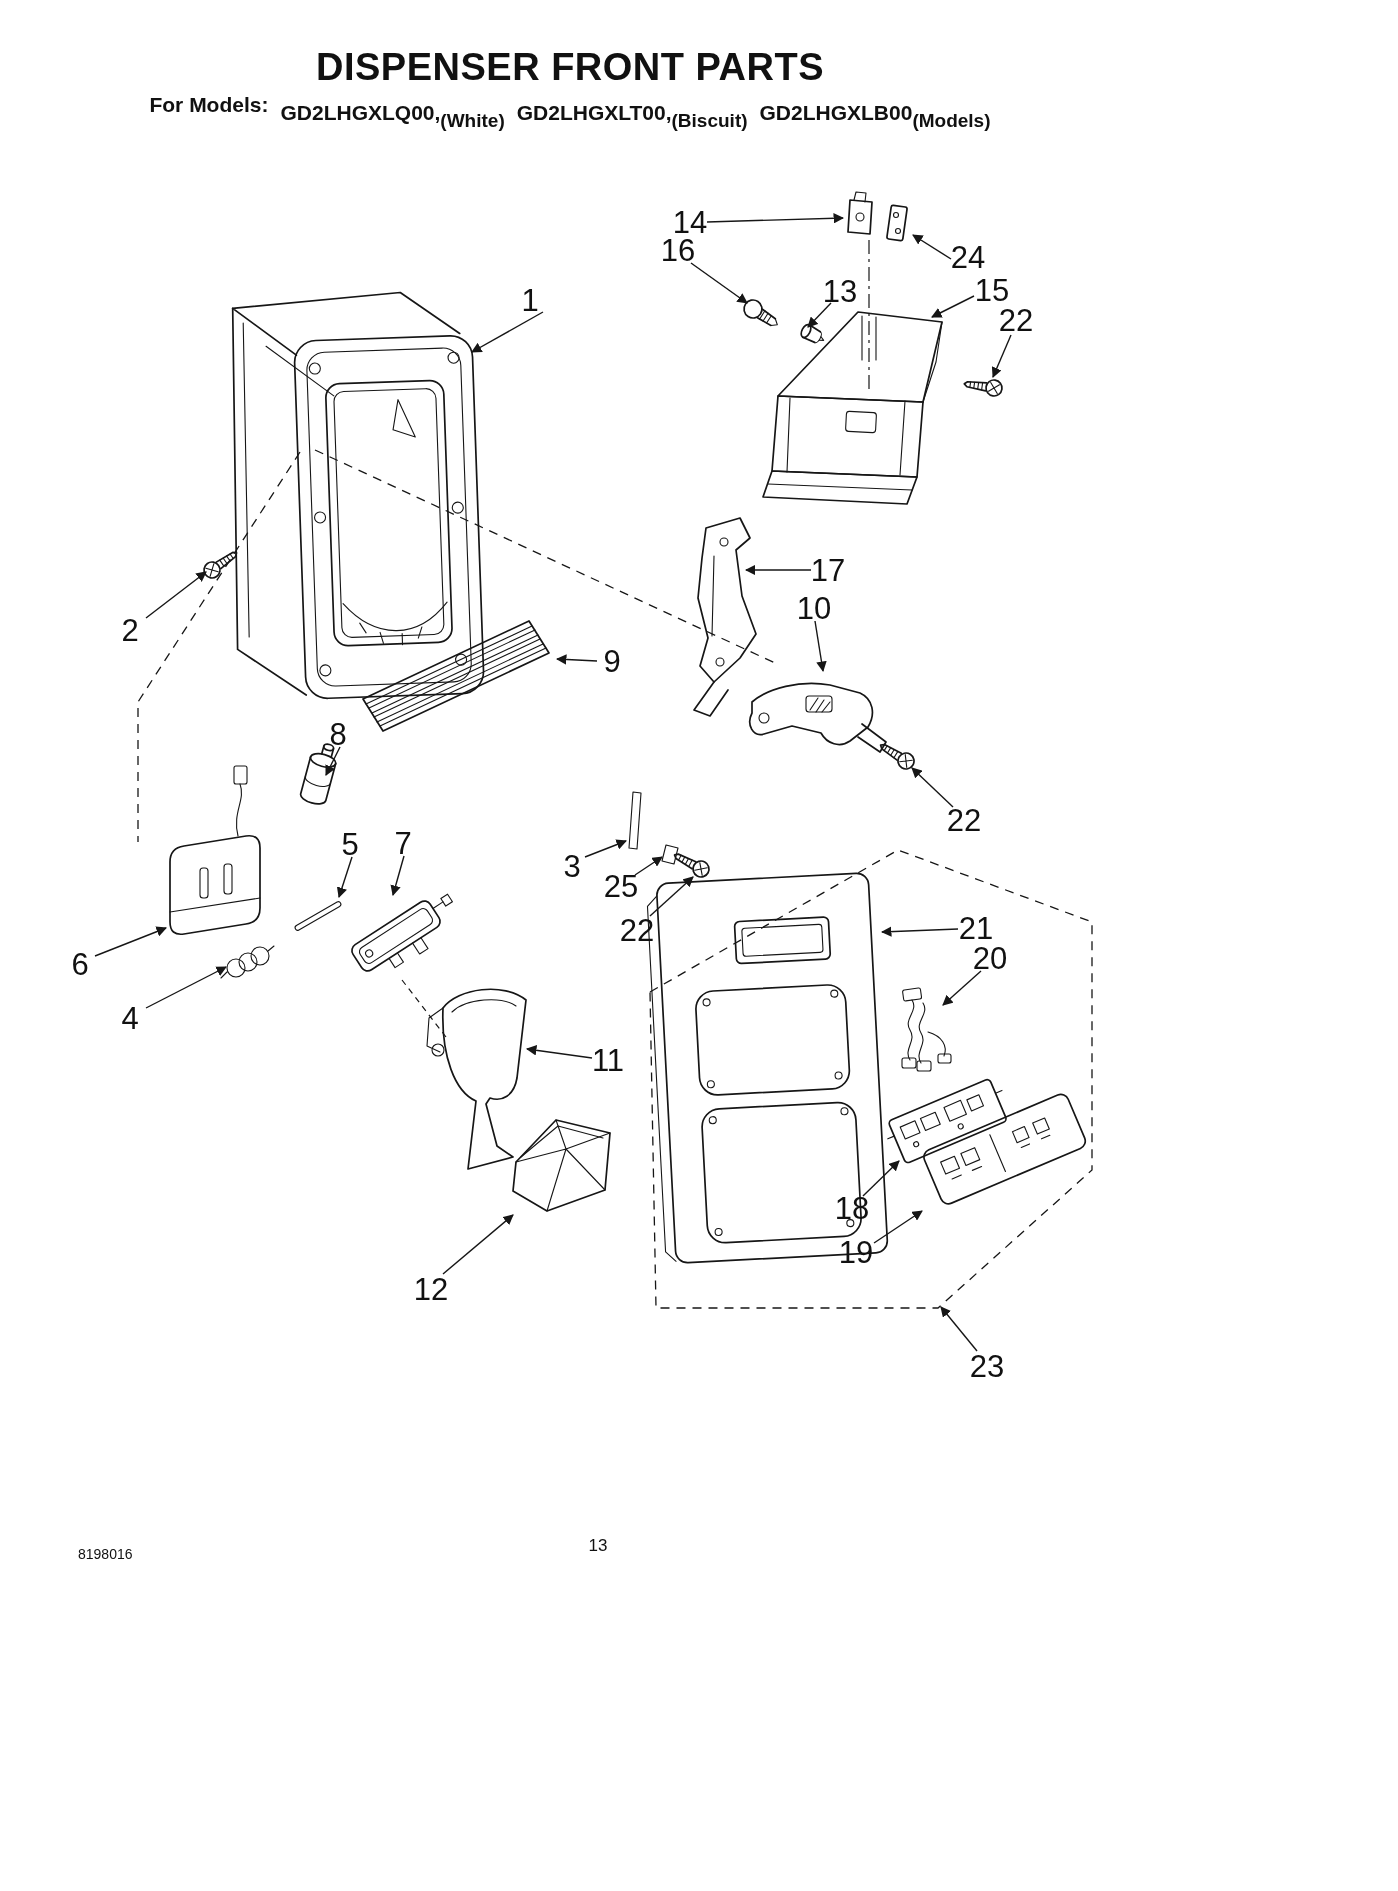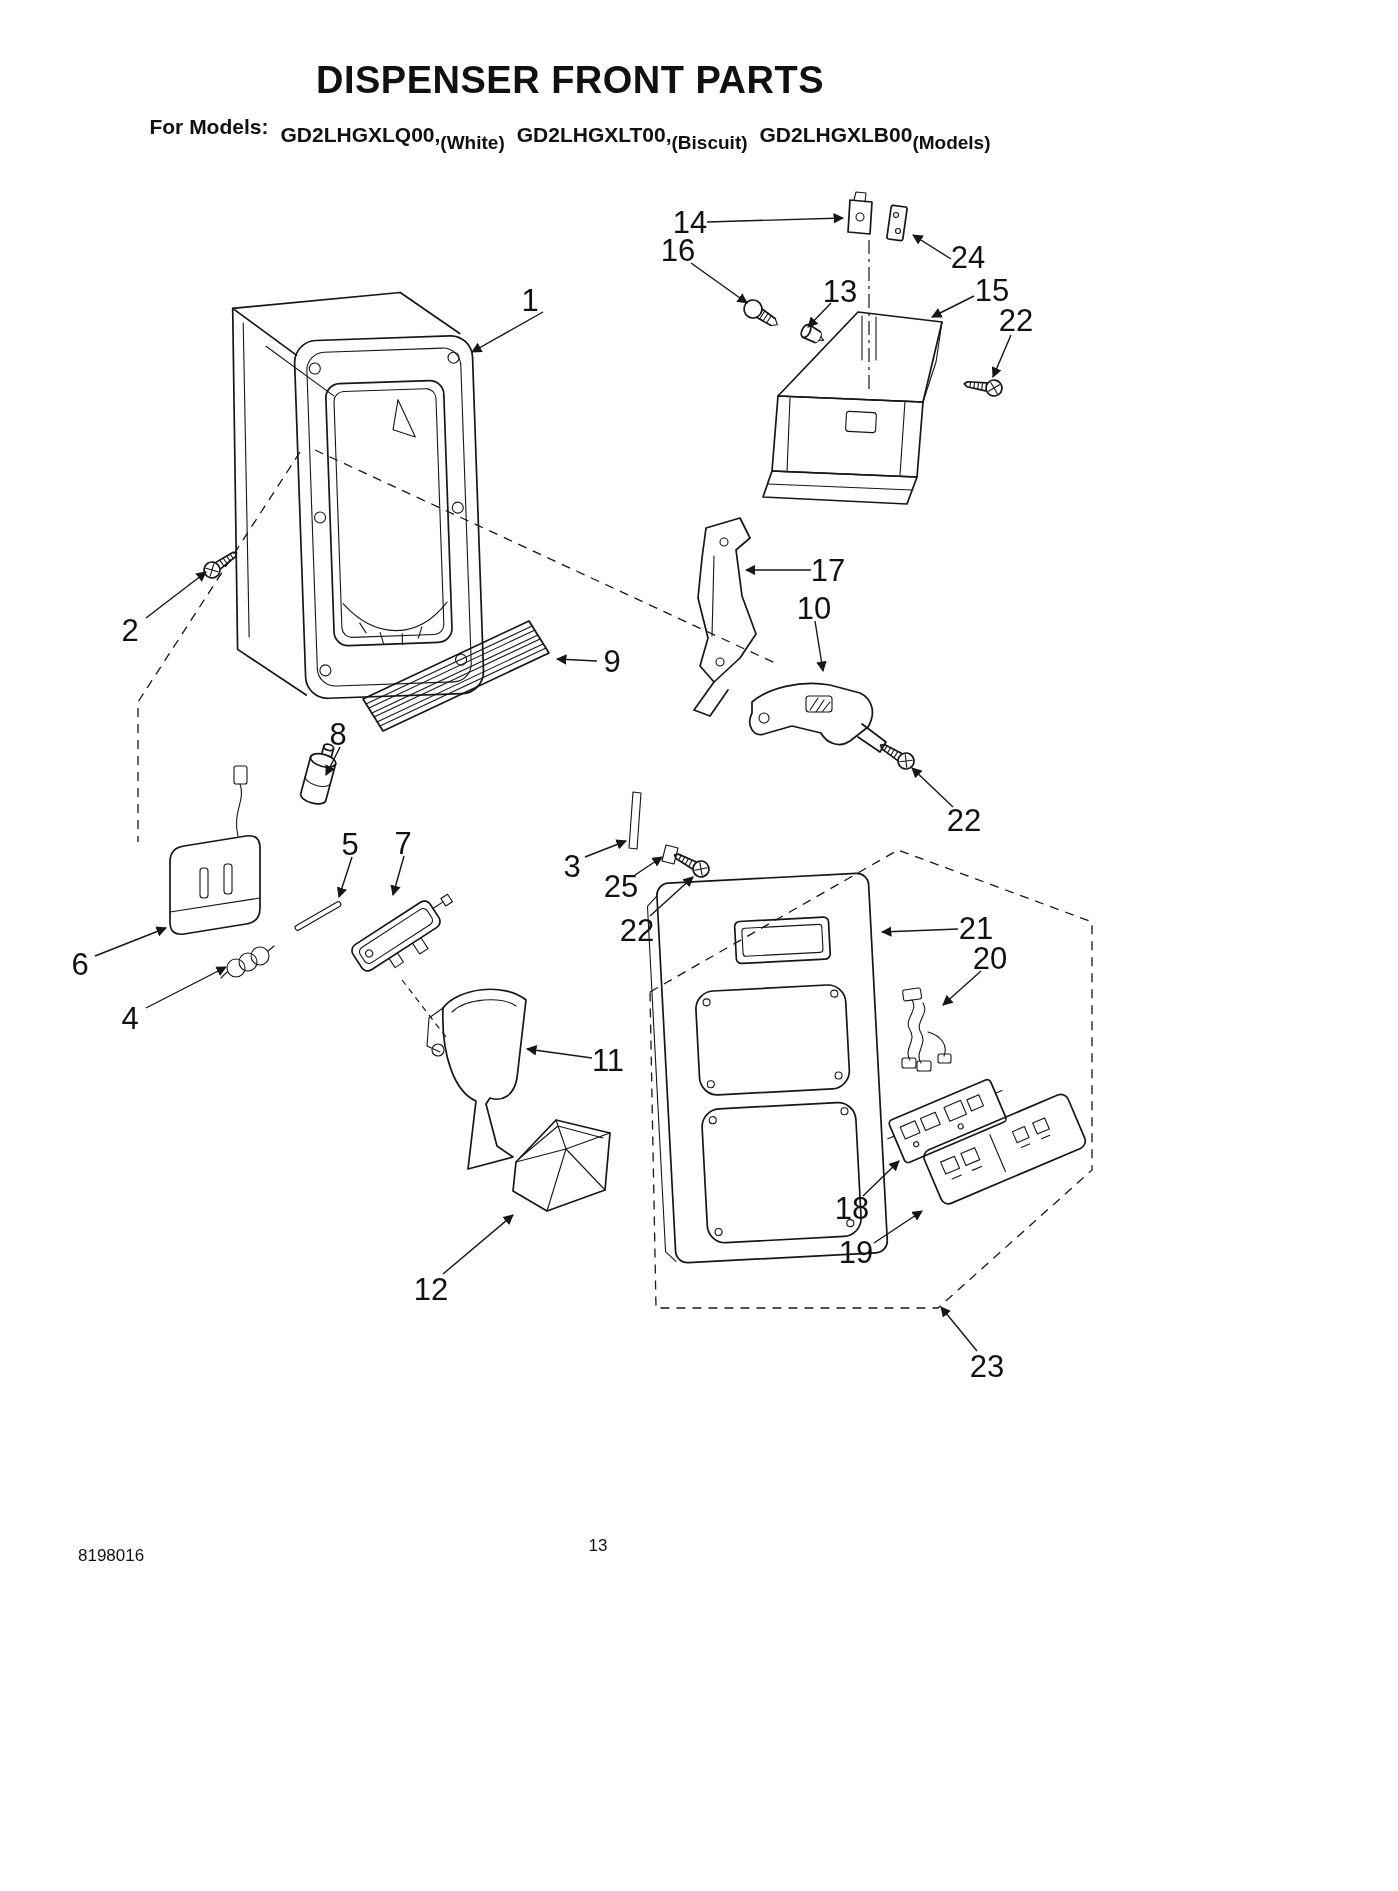--- a/index.html
+++ b/index.html
@@ -1,33 +1,33 @@
 <!DOCTYPE html>
 <html><head>
 <meta charset="utf-8">
 <style>
   html,body{margin:0;padding:0;background:#ffffff;}
   .page{position:relative;width:1398px;height:1891px;background:#ffffff;
         font-family:"Liberation Sans",sans-serif;color:#111;overflow:hidden;}
   .header{position:absolute;top:46px;left:30px;width:1080px;text-align:center;}
-  .title{margin:13px;font-size:38px;font-weight:700;letter-spacing:.5px;
+  .title{margin:0;font-size:38px;font-weight:700;letter-spacing:.5px;
          font-family:"Liberation Sans",sans-serif;}
   .models{display:flex;justify-content:center;align-items:flex-start;gap:12px;
           font-size:21px;font-weight:700;margin-top:4px;}
   .model{display:flex;flex-direction:row;align-items:center;}
   .clr{font-size:19px;font-weight:700;margin-top:17px;}
   svg.diagram{position:absolute;left:0;top:0;}
   .ln{stroke:#161616;fill:none;stroke-width:1.7;stroke-linejoin:round;stroke-linecap:round;}
   .thin{stroke-width:1.1;}
   .ld{stroke:#161616;stroke-width:1.4;fill:none;}
   .dash{stroke:#161616;stroke-width:1.3;fill:none;stroke-dasharray:9 7;}
   .dash2{stroke:#161616;stroke-width:1.2;fill:none;stroke-dasharray:6 5;}
   .dashdot{stroke:#161616;stroke-width:1.2;fill:none;stroke-dasharray:14 5 3 5;}
   .num{font-family:"Liberation Sans",sans-serif;font-size:31px;fill:#111;}
-  .footer-doc{position:absolute;top:1546px;left:78px;font-size:17px;}
+  .footer-doc{position:absolute;top:1546px;left:78px;font-size:14px;}
   .footer-page{position:absolute;top:1536px;left:0;width:1196px;text-align:center;font-size:17px;}
 </style>
 </head>
 <body>
 
 <div class="page">
 
   <div class="header">
     <h1 class="title">DISPENSER FRONT PARTS</h1>
     <div class="models">

